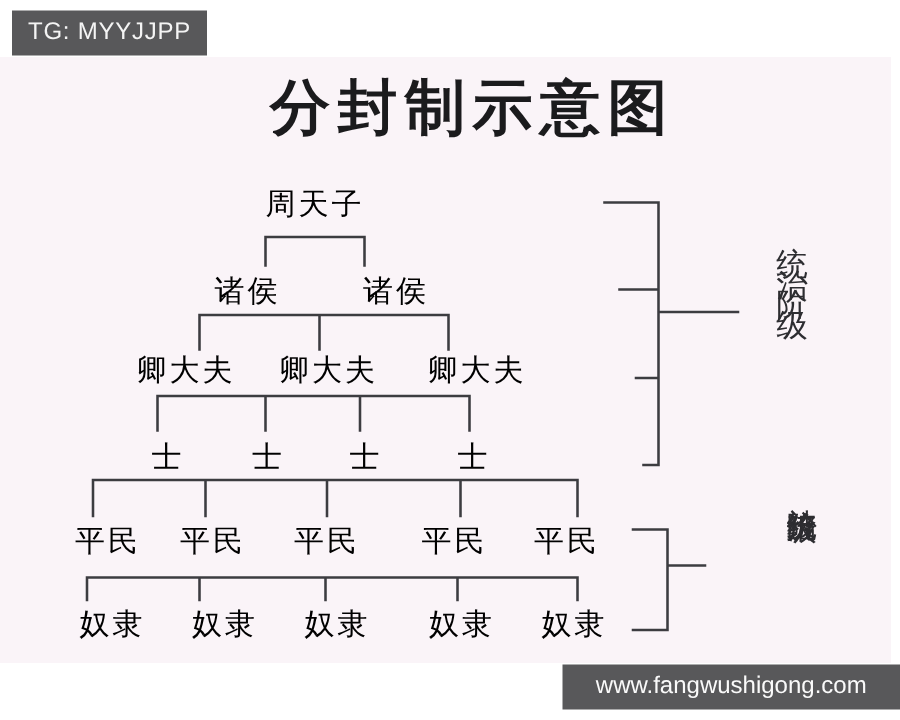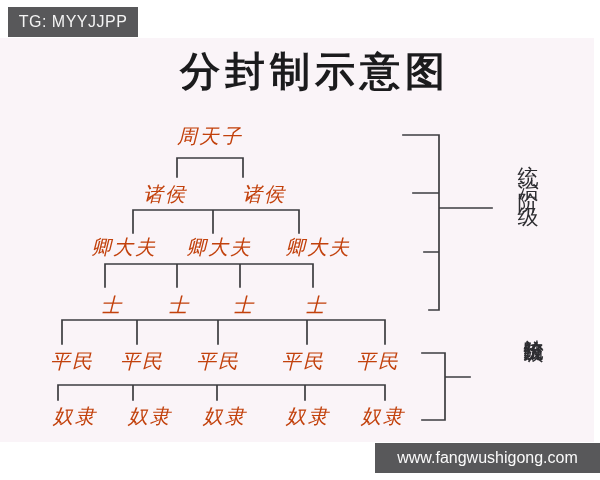--- a/index.html
+++ b/index.html
@@ -46,23 +46,22 @@
   svg.lines {
     position: absolute;
     left: 0; top: 0;
     pointer-events: none;
   }
   .node {
     position: absolute;
     transform: translate(-50%, -50%);
     font-size: 20px;
     letter-spacing: 2px;
-    color: #c2410c;
+    color: #000000;
     white-space: nowrap;
-    font-style: italic;
   }
   .vlabel {
     position: absolute;
     writing-mode: vertical-rl;
     text-orientation: upright;
     color: #2d2d31;
     white-space: nowrap;
   }
   .vlabel.ruling {
     left: 514px; top: 148px;

